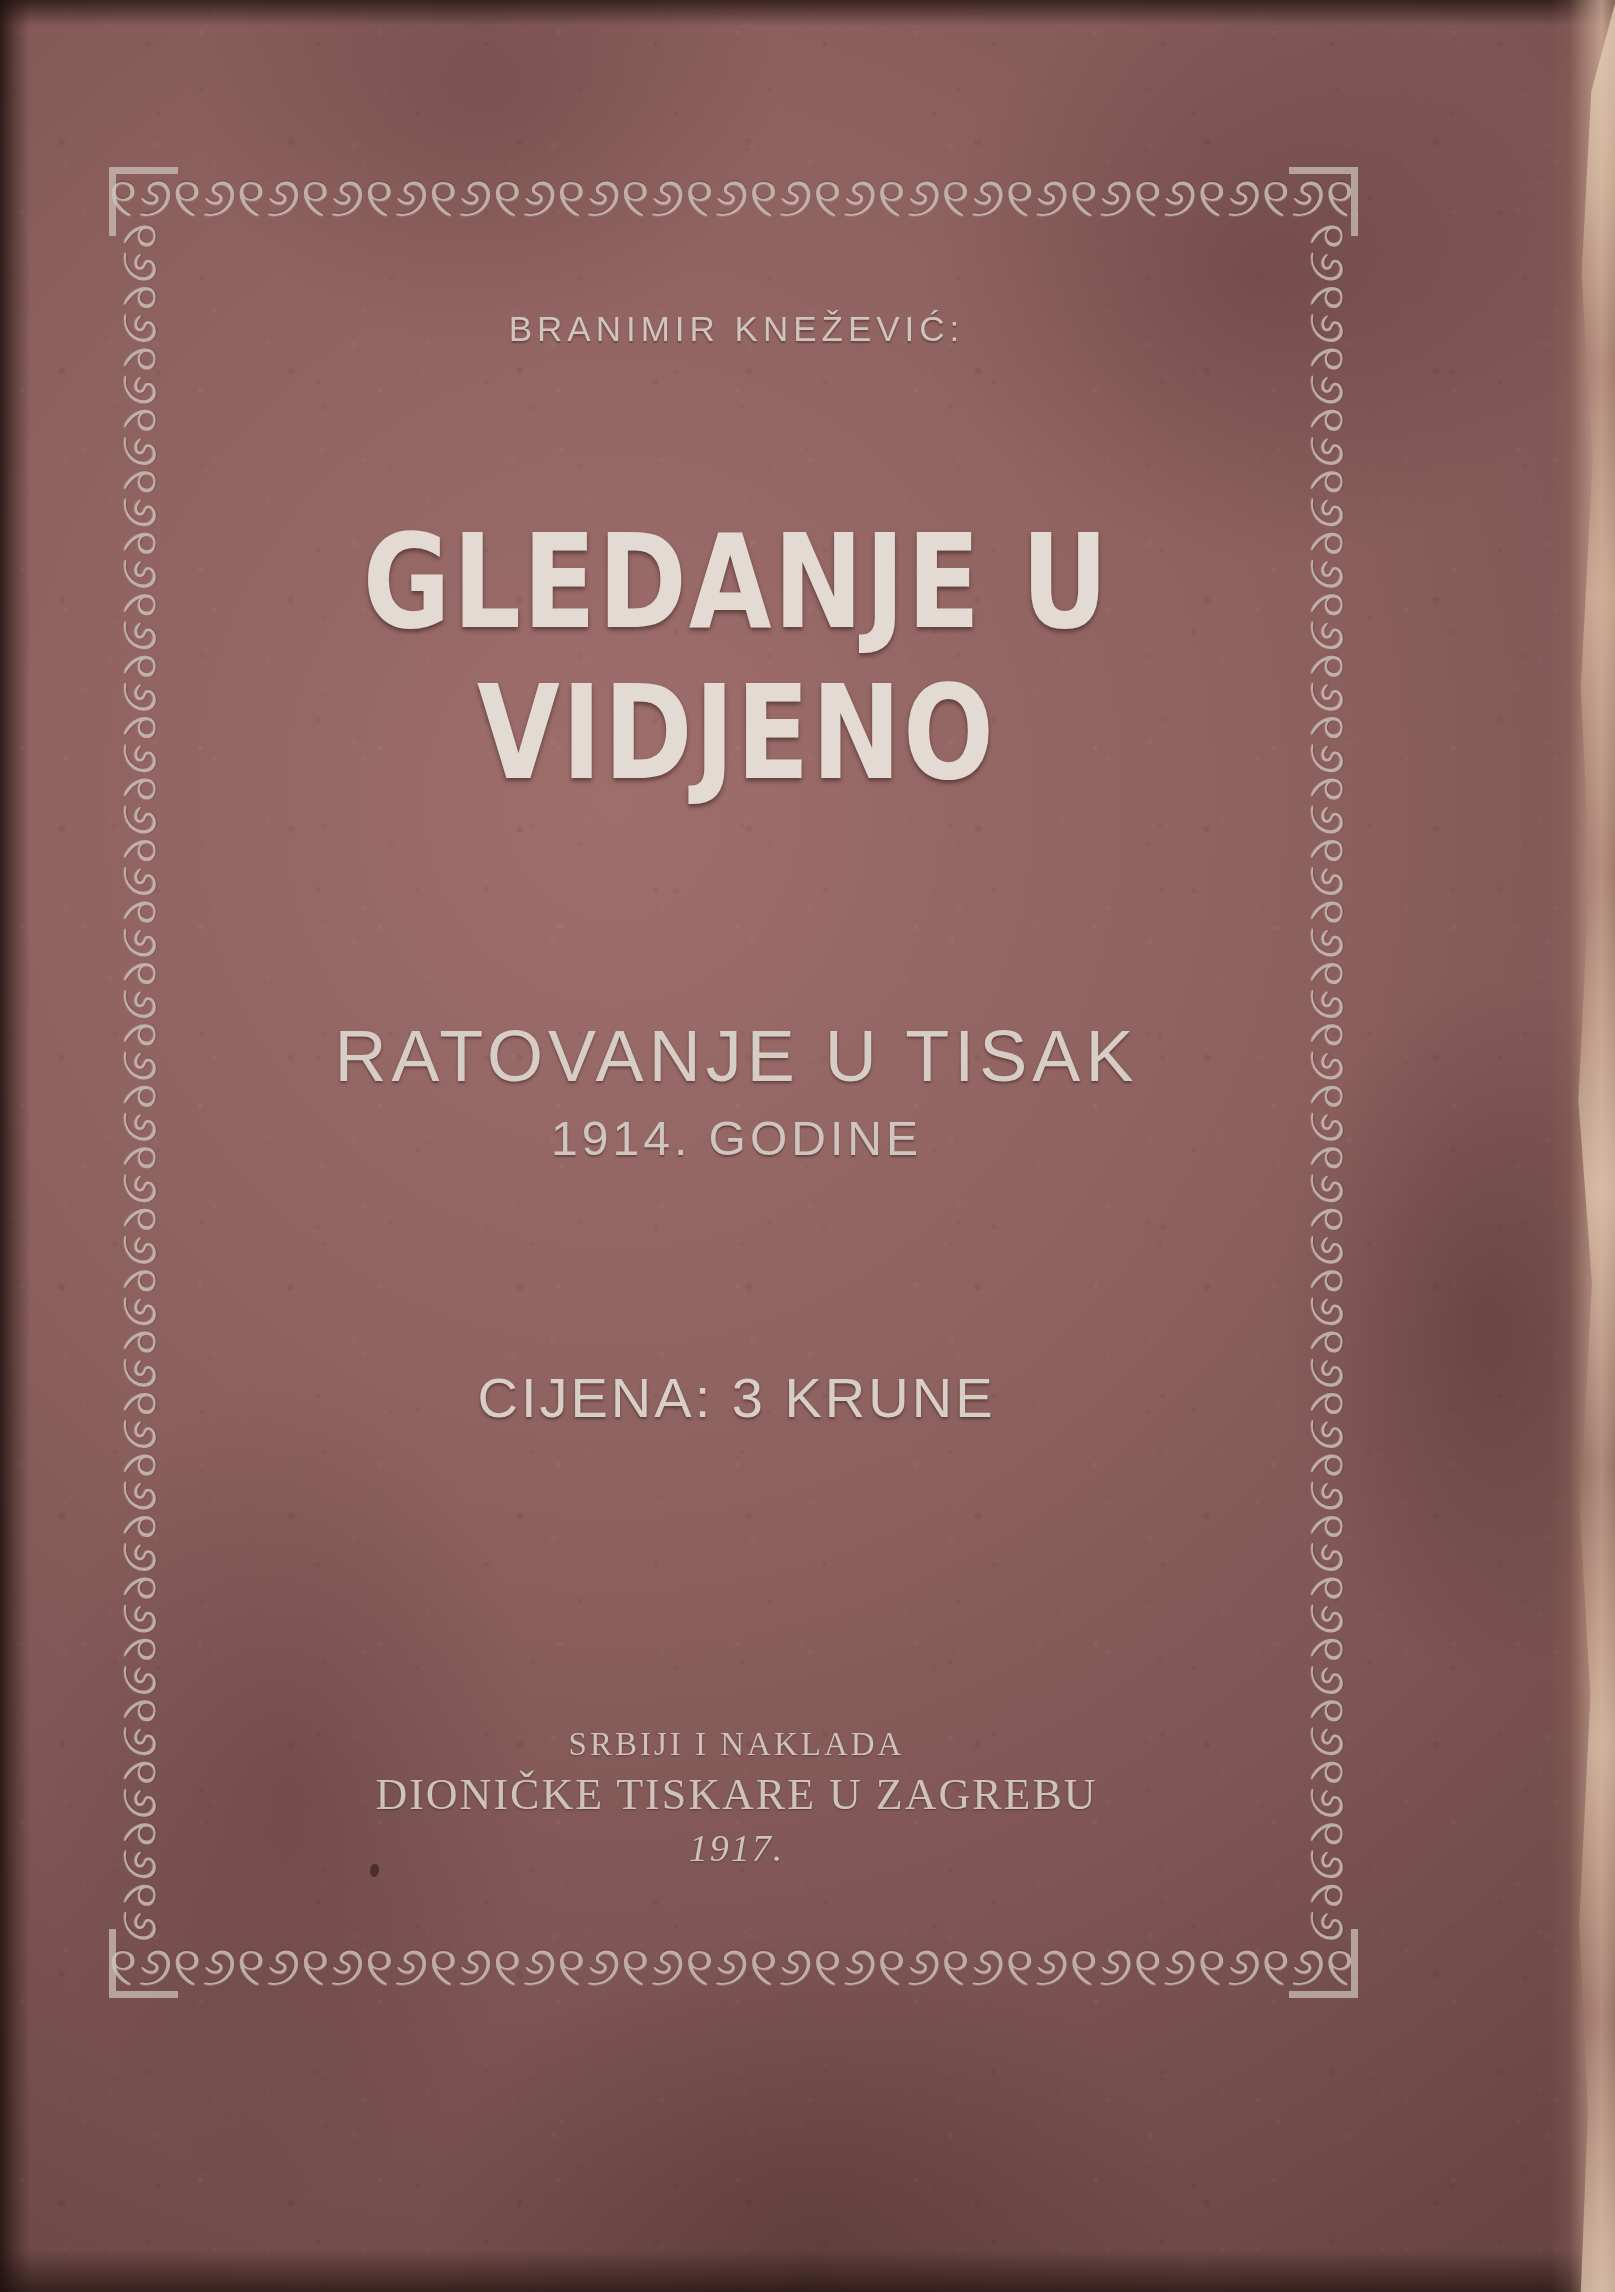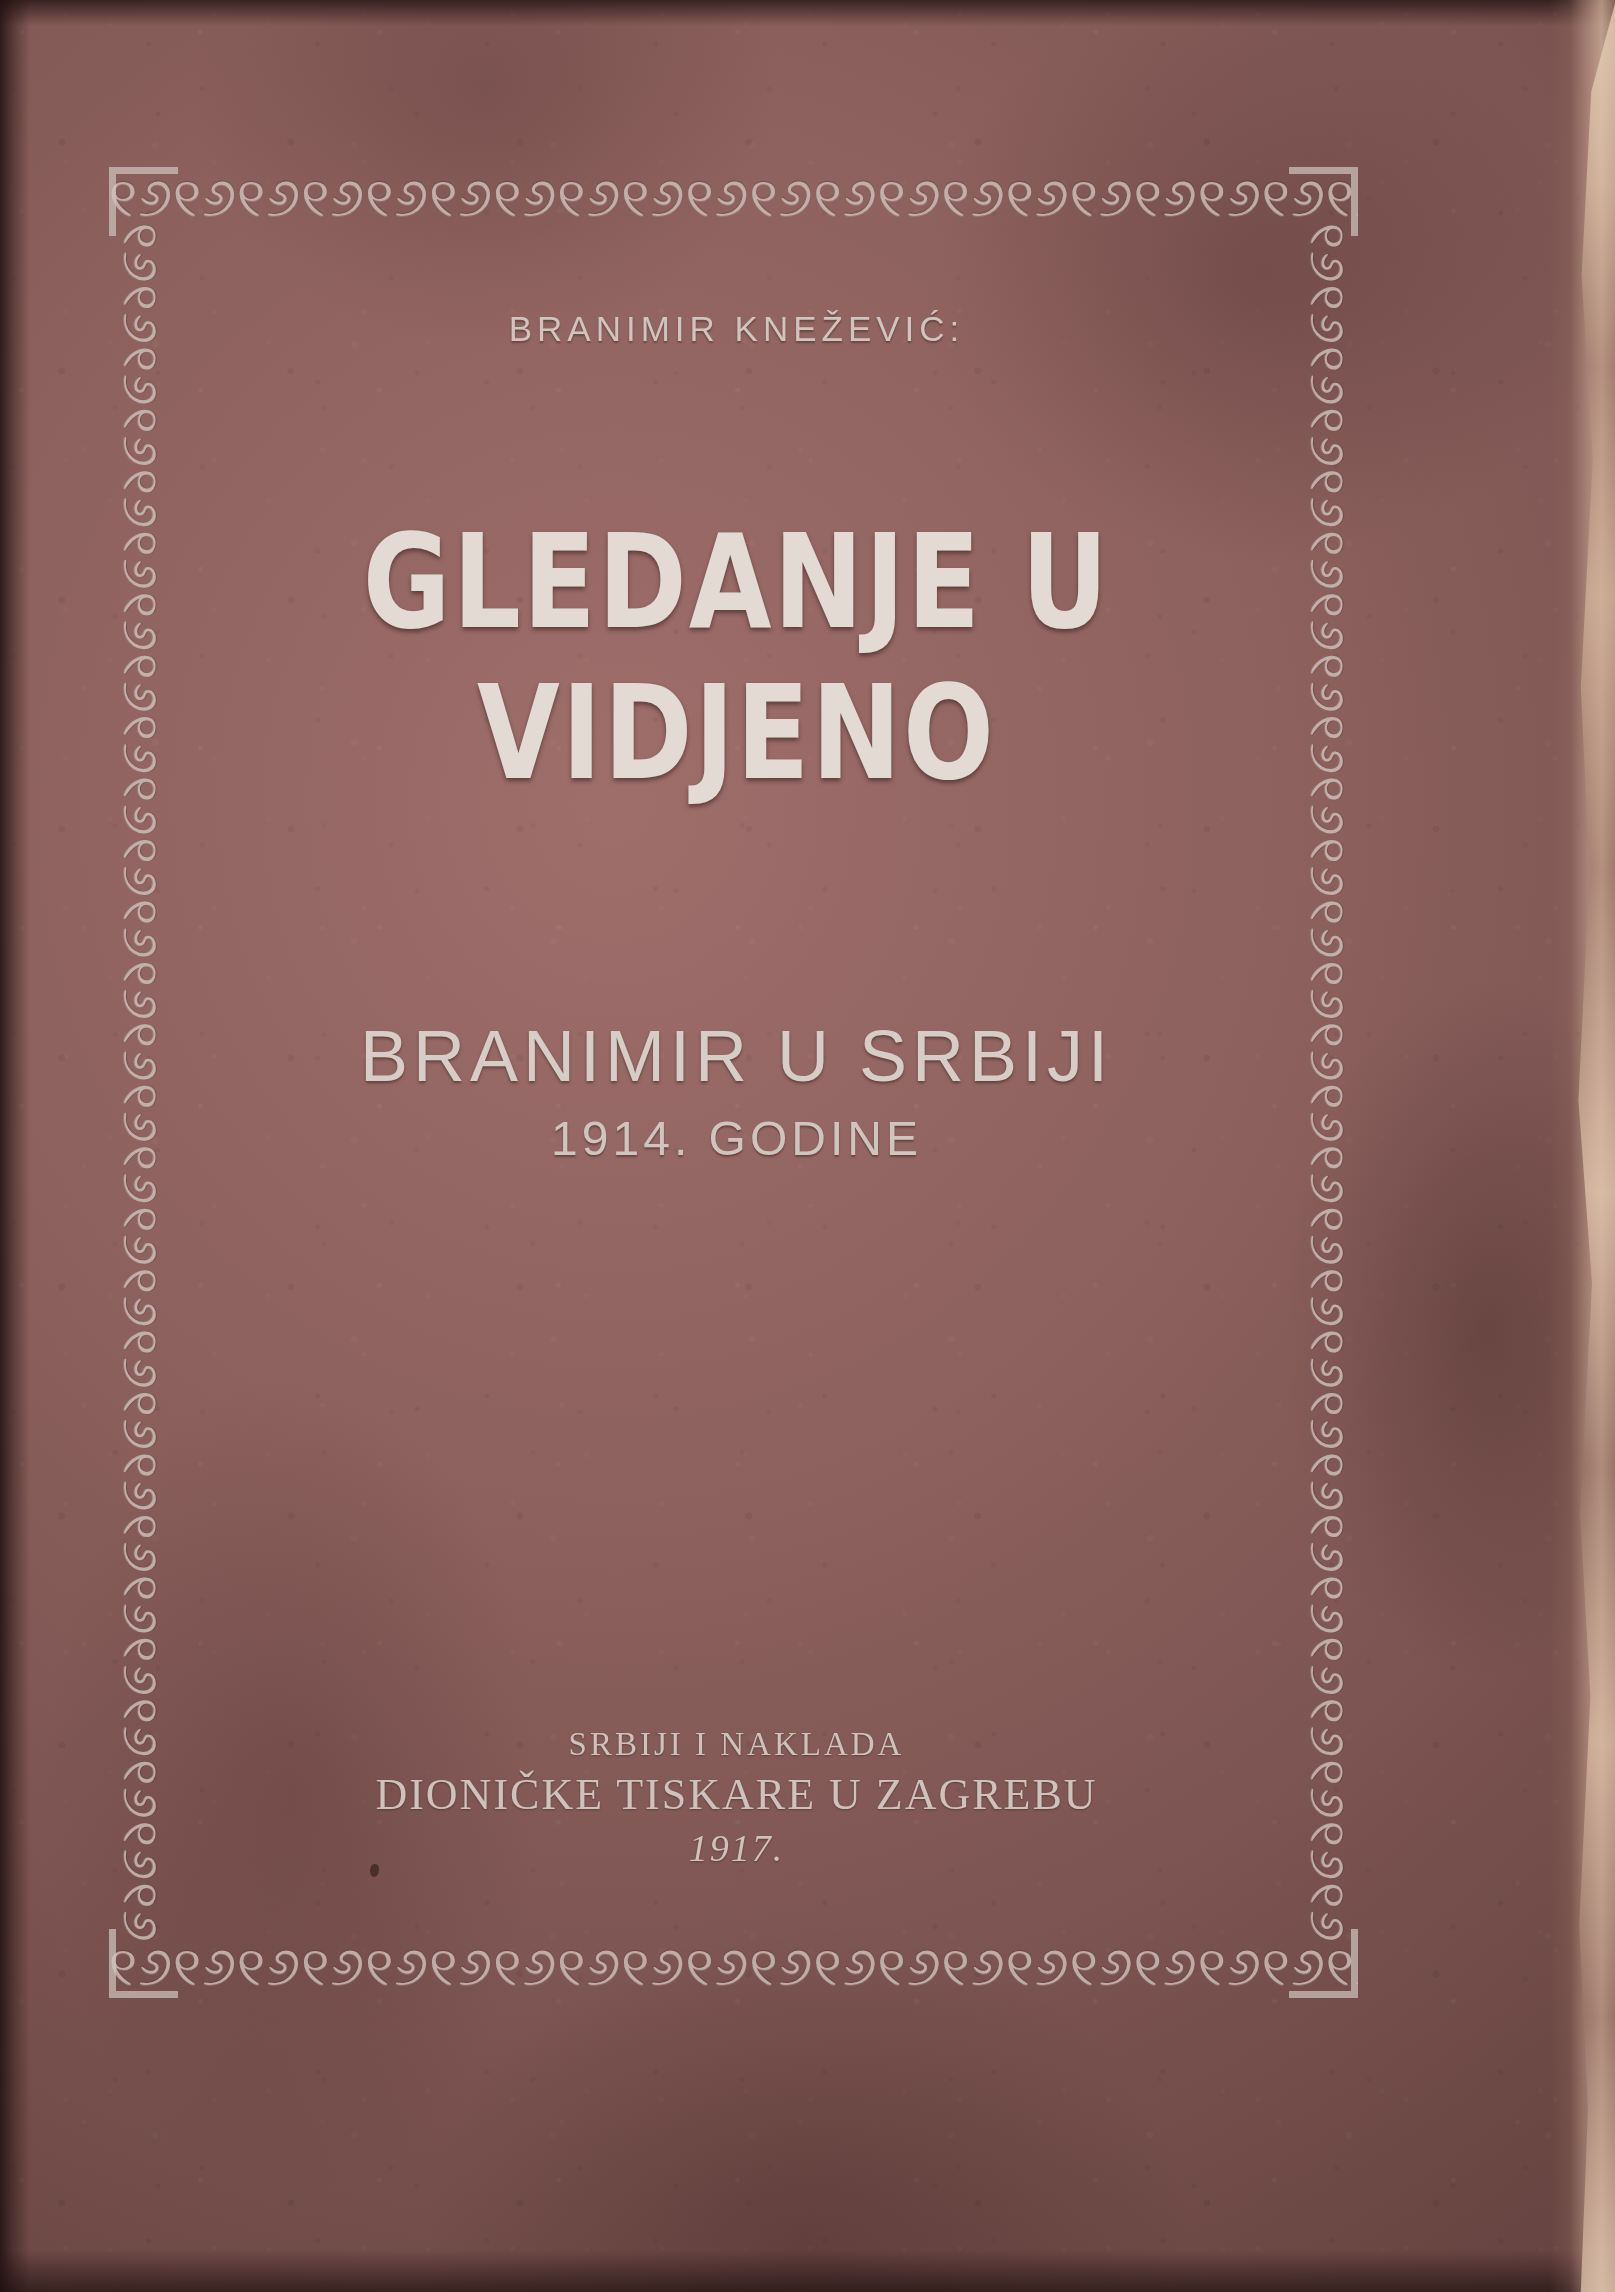--- a/index.html
+++ b/index.html
@@ -262,22 +262,23 @@
     <div class="band band-v band-right">୧୬୧୬୧୬୧୬୧୬୧୬୧୬୧୬୧୬୧୬୧୬୧୬୧୬୧୬୧୬୧୬୧୬୧୬୧୬୧୬୧୬୧୬୧୬୧୬୧୬୧୬୧୬୧୬</div>
     <div class="corner c-tl"></div>
     <div class="corner c-tr"></div>
     <div class="corner c-bl"></div>
     <div class="corner c-br"></div>
   </div>
 
   <div class="content">
     <div class="author">BRANIMIR KNEŽEVIĆ:</div>
     <div class="title">GLEDANJE U VIDJENO</div>
-    <div class="subtitle">BRANIMIR U SRBIJI</div>
+    <div class="subtitle">RATOVANJE U TISAK</div>
     <div class="year">1914. GODINE</div>
+    <div class="price">CIJENA: 3 KRUNE</div>
   </div>
 
   <div class="imprint">
     <div class="line1">SRBIJI I NAKLADA</div>
     <div class="line2">DIONIČKE TISKARE U ZAGREBU</div>
     <div class="line3">1917.</div>
   </div>
 
   <div class="speck"></div>
 </div>

